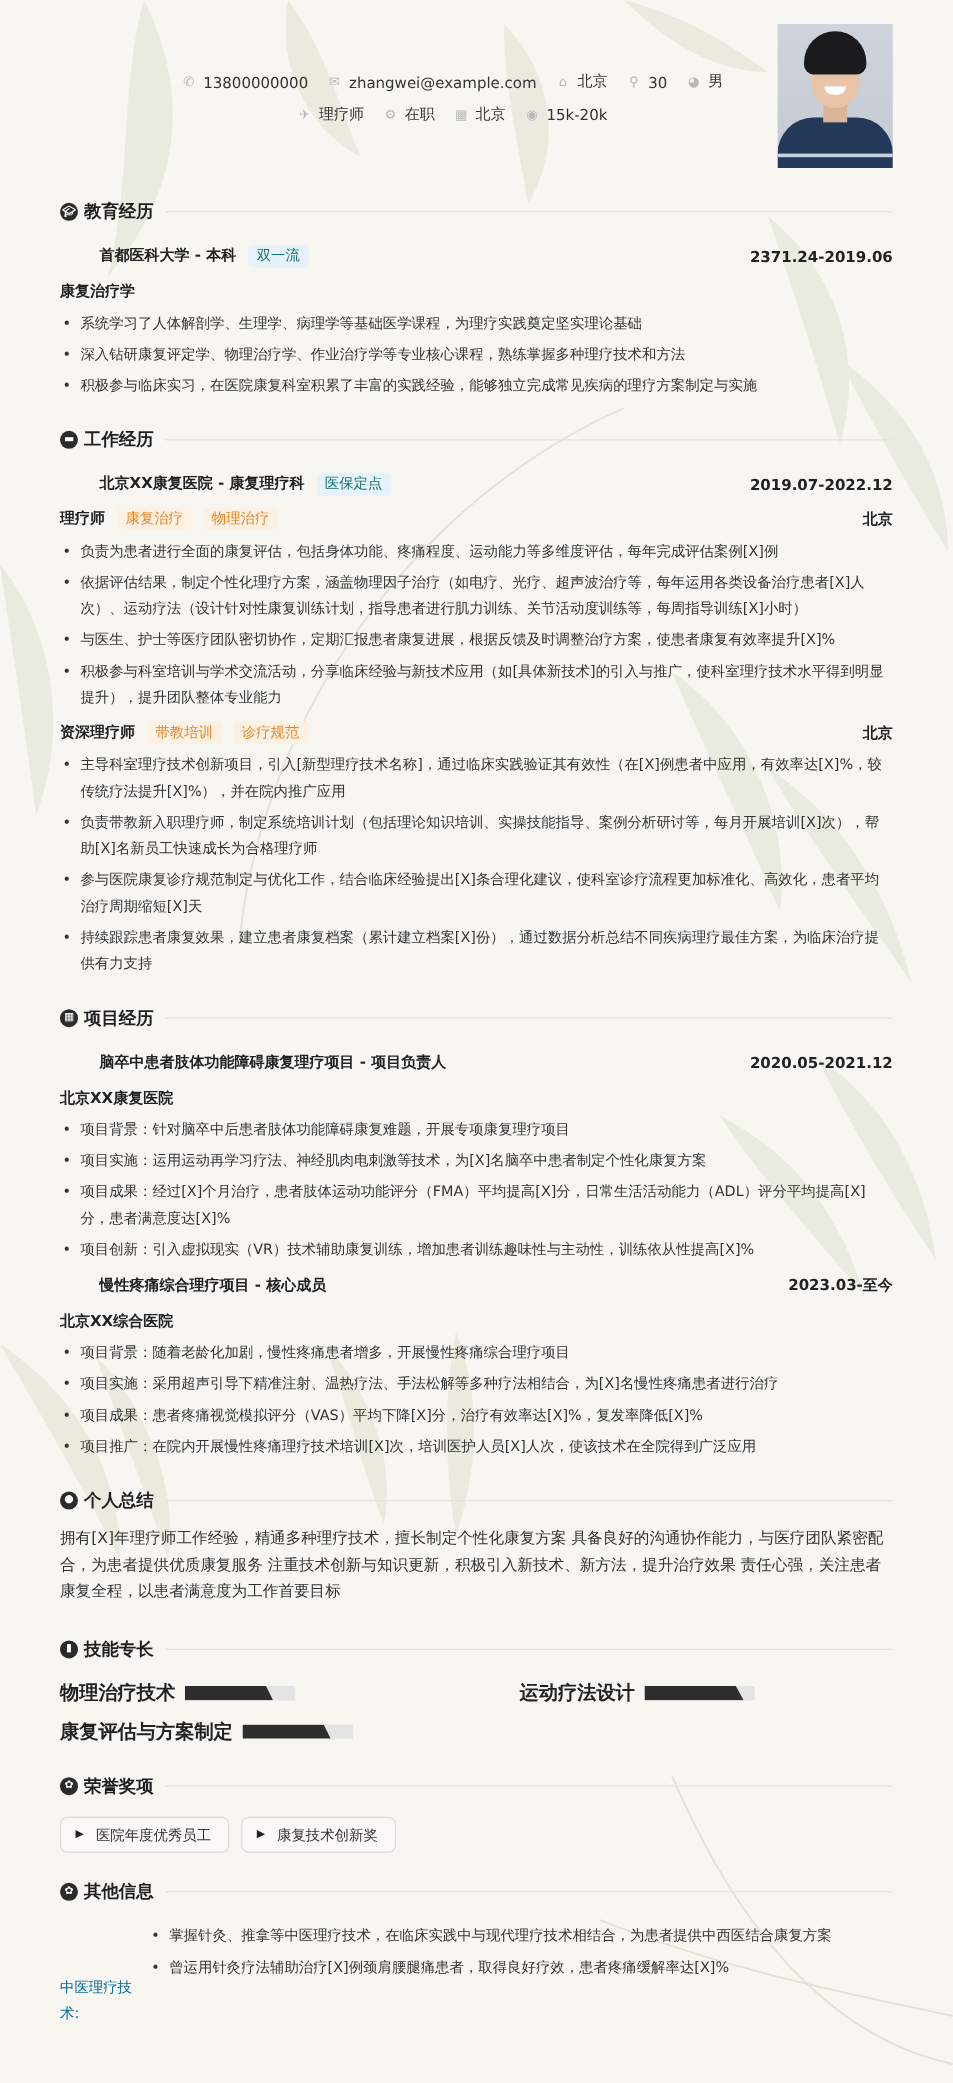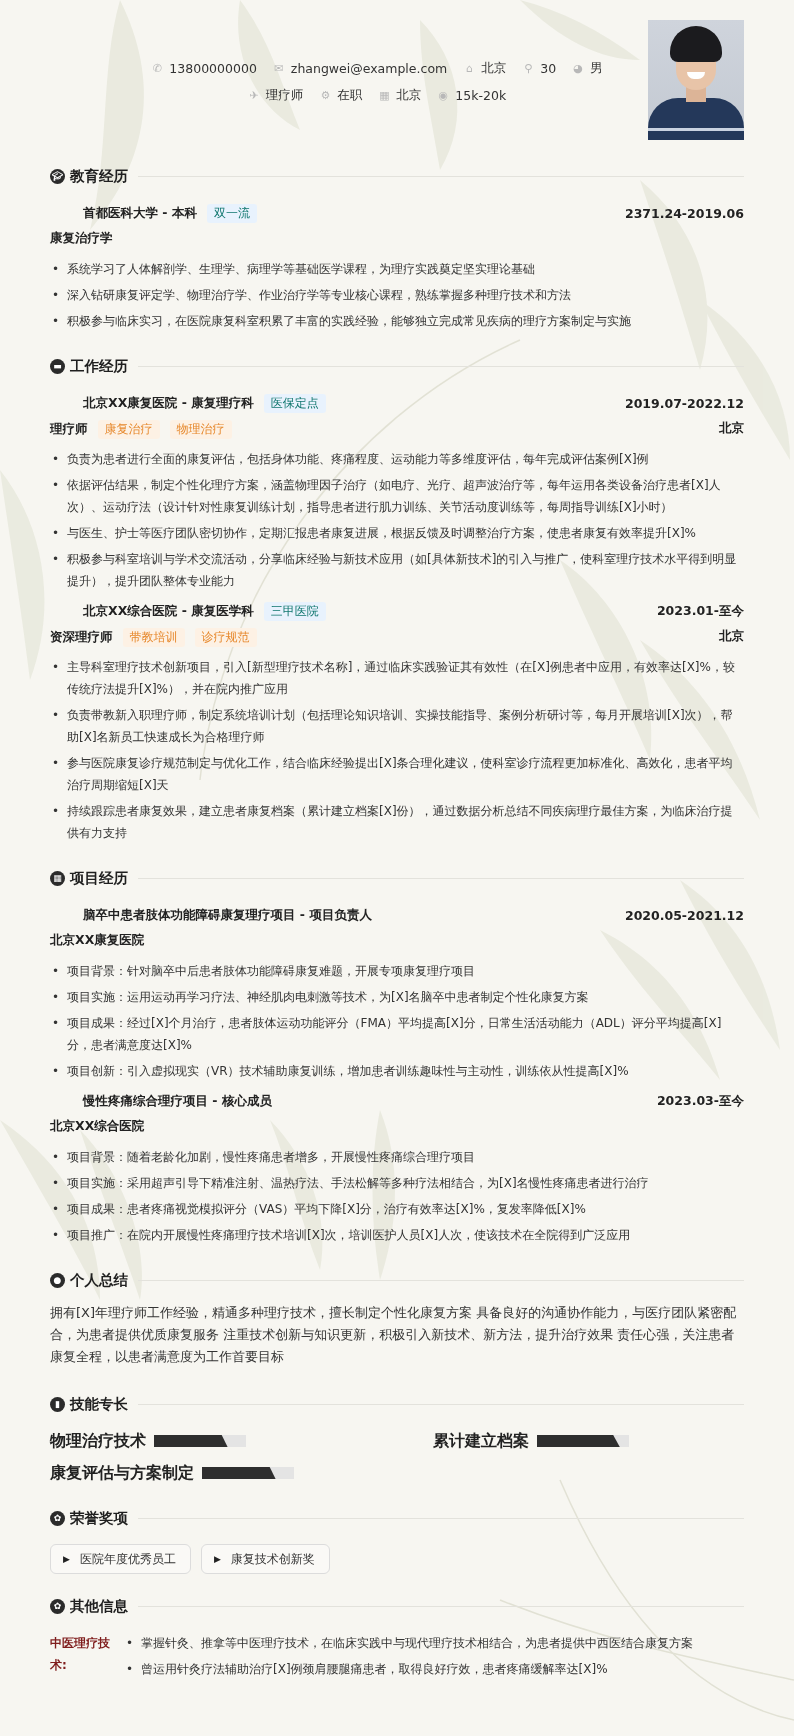--- a/index.html
+++ b/index.html
@@ -29,42 +29,42 @@
   .photo .neck { position: absolute; left: 38px; top: 66px; width: 20px; height: 16px; background: #dcb497; }
   .photo .shirt { position: absolute; left: 0; top: 78px; width: 96px; height: 42px; background: #24385a; border-radius: 30px 30px 0 0; }
   .photo .stripe { position: absolute; left: 0; top: 108px; width: 96px; height: 3px; background: #c9d2e0; }
 
   
   .section { margin-top: 0; }
   .sec-title { display: flex; align-items: center; height: 24px; font-size: 14.5px; font-weight: bold; color: #1f1f1f; }
   .sec-icon { width: 15px; height: 15px; border-radius: 50%; background: #2b2b2b; color: #fff; font-size: 9px; display: flex; align-items: center; justify-content: center; margin-right: 5px; }
   .sec-line { flex: 1; height: 1px; background: #e3e2dc; margin-left: 10px; }
   .entry-head { display: flex; justify-content: space-between; align-items: center; height: 22px; font-size: 12.5px; font-weight: bold; color: #222; margin-top: 14px; margin-left: 33px; }
-  .entry-sub { display: flex; justify-content: space-between; align-items: flex-start; height: 22px; font-size: 12.5px; font-weight: bold; color: #222; margin-top: 6px; }
+  .entry-sub { display: flex; justify-content: space-between; align-items: flex-end; height: 22px; font-size: 12.5px; font-weight: bold; color: #222; margin-top: 6px; }
   .tag { display: inline-block; font-weight: normal; font-size: 12px; padding: 1px 7px; border-radius: 3px; margin-left: 10px; }
   .tag.blue { color: #0f766e; background: #e8f2fd; }
   .tag.orange { color: #e6872a; background: #fdf1e4; }
   .left-group { display: flex; align-items: center; }
   ul.bullets { list-style: none; margin-top: 6px; }
   ul.bullets li { position: relative; padding-left: 17px; font-size: 12px; line-height: 22px; color: #333; margin-bottom: 4px; }
   ul.bullets li::before { content: "•"; position: absolute; left: 2px; top: 0; color: #333; }
 
   .summary { font-size: 13px; line-height: 22px; color: #333; margin-top: 10px; }
 
   .skills { display: grid; grid-template-columns: 1fr 1fr; row-gap: 10px; margin-top: 14px; }
   .skill { display: flex; align-items: center; font-size: 16px; font-weight: bold; color: #222; height: 22px; }
   .bar { width: 92px; height: 12px; background: #e4e4e4; margin-left: 8px; position: relative; }
   .bar .fill { position: absolute; left: 0; top: 0; bottom: 0; background: #2e2e2e; clip-path: polygon(0 0, 92% 0, 100% 100%, 0 100%); }
 
   .awards { display: flex; gap: 10px; margin-top: 14px; }
   .award { display: flex; align-items: center; gap: 10px; font-size: 12px; color: #333; border: 1px solid #dcdcdc; border-radius: 6px; padding: 0 14px 0 12px; height: 30px; background: rgba(255,255,255,0.4); }
   .award .tri { font-size: 9px; color: #222; }
 
   .other { display: flex; margin-top: 14px; font-size: 12px; }
-  .other-label { font-weight: bold; color: #7f1d1d; width: 74px; line-height: 22px; }
+  .other-label { font-weight: normal; color: #0369a1; width: 74px; line-height: 22px; margin-top: 43px; }
   .other ul.bullets { margin-top: 0; flex: 1; }
 </style>
 </head>
 <body>
 
 <div class="bg">
   <svg width="794" height="1736" viewBox="0 0 794 1736">
     <g fill="#e6e7da" opacity="0.75">
       <path d="M120 0 C160 80 150 160 90 230 C110 150 100 70 120 0Z"></path>
       <path d="M240 0 C230 60 260 110 300 130 C280 80 270 40 240 0Z"></path>
@@ -189,27 +189,20 @@
       </div>
       <span>北京</span>
     </div>
     <ul class="bullets">
       <li>负责为患者进行全面的康复评估，包括身体功能、疼痛程度、运动能力等多维度评估，每年完成评估案例[X]例</li>
       <li>依据评估结果，制定个性化理疗方案，涵盖物理因子治疗（如电疗、光疗、超声波治疗等，每年运用各类设备治疗患者[X]人次）、运动疗法（设计针对性康复训练计划，指导患者进行肌力训练、关节活动度训练等，每周指导训练[X]小时）</li>
       <li>与医生、护士等医疗团队密切协作，定期汇报患者康复进展，根据反馈及时调整治疗方案，使患者康复有效率提升[X]%</li>
       <li>积极参与科室培训与学术交流活动，分享临床经验与新技术应用（如[具体新技术]的引入与推广，使科室理疗技术水平得到明显提升），提升团队整体专业能力</li>
     </ul>
 
-    <div class="entry-head" style="margin-top:8px;">
-      <div class="left-group">
-        <span>北京XX综合医院 - 康复医学科</span>
-        <span class="tag blue">三甲医院</span>
-      </div>
-      <span>2023.01-至今</span>
-    </div>
     <div class="entry-sub">
       <div class="left-group">
         <span>资深理疗师</span>
         <span class="tag orange">带教培训</span>
         <span class="tag orange">诊疗规范</span>
       </div>
       <span>北京</span>
     </div>
     <ul class="bullets">
       <li>主导科室理疗技术创新项目，引入[新型理疗技术名称]，通过临床实践验证其有效性（在[X]例患者中应用，有效率达[X]%，较传统疗法提升[X]%），并在院内推广应用</li>
@@ -271,21 +264,21 @@
       <span class="sec-line"></span>
     </div>
     <div class="skills">
       <div class="skill">
         <span>物理治疗技术</span>
         <span class="bar">
             <span class="fill" style="width:80%"></span>
           </span>
       </div>
       <div class="skill" style="padding-left:36px;">
-        <span>累计建立档案</span>
+        <span>运动疗法设计</span>
         <span class="bar">
             <span class="fill" style="width:90%"></span>
           </span>
       </div>
       <div class="skill">
         <span>康复评估与方案制定</span>
         <span class="bar">
             <span class="fill" style="width:80%"></span>
           </span>
       </div>

